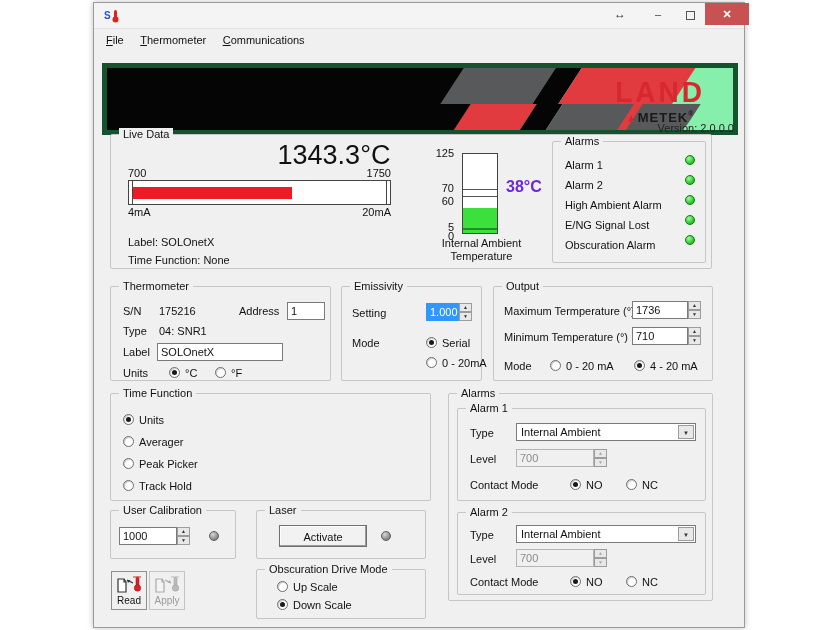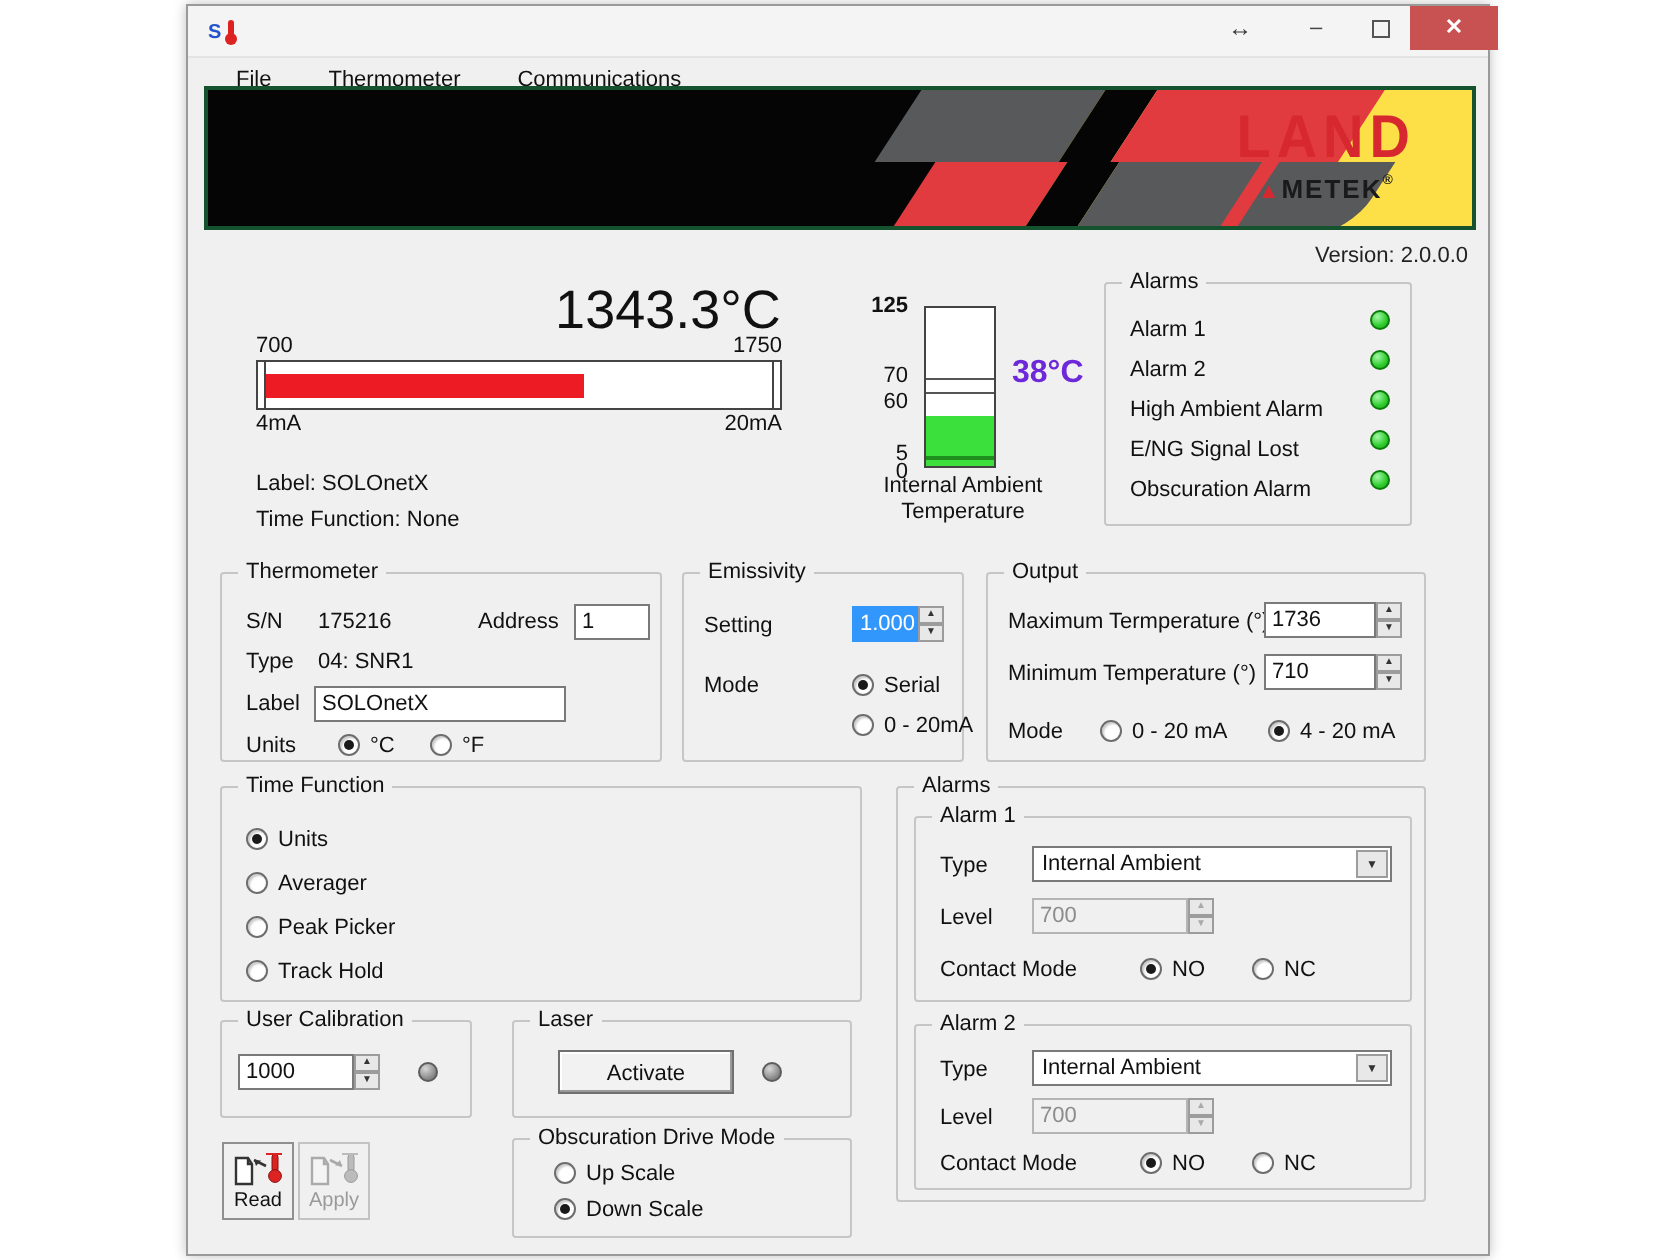--- a/index.html
+++ b/index.html
@@ -11,24 +11,24 @@
   .app-icon { position:absolute; left:10px; top:5px; width:16px; height:16px; }
   .title-text { position:absolute; left:0; right:0; top:5px; text-align:center; font-size:13px; color:#222; }
   .resize-glyph { position:absolute; left:520px; top:4px; font-size:12px; color:#333; }
   .cap-btn { position:absolute; top:0; height:22px; text-align:center; font-size:11px; color:#444; line-height:22px; cursor:default; }
   .btn-min { left:550px; width:28px; }
   .btn-max { left:582px; width:28px; }
   .btn-max .sq { display:inline-block; width:9px; height:9px; border:1px solid #555; vertical-align:middle; }
   .btn-close { left:611px; width:44px; background:#c85252; color:#fff; font-weight:bold; }
   
   .menubar { position:absolute; left:0; top:27px; width:100%; height:19px; background:#f0f0f0; }
-  .menu-item { display:inline-block; font-size:11px; color:#111; margin-left:24px; margin-top:3px; }
+  .menu-item { display:inline-block; font-size:11px; color:#111; margin-left:12px; margin-top:3px; }
   .menu-item::first-letter { text-decoration:underline; }
   
-  .banner { position:absolute; left:8px; top:40px; width:636px; height:72px; background:#fde047; overflow:hidden; border:2px solid #14532d; }
+  .banner { position:absolute; left:8px; top:60px; width:636px; height:72px; background:#86efac; overflow:hidden; border:5px solid #14532d; }
   .bn { position:absolute; transform:skewX(-33deg); }
   .bn-black { left:-60px; top:0; width:470px; height:72px; background:#050505; }
   .bn-grey-t { left:345px; top:0; width:92px; height:36px; background:#58595b; }
   .bn-red-b { left:352px; top:36px; width:66px; height:36px; background:#e13b3f; }
   .bn-black-t2 { left:437px; top:0; width:26px; height:36px; background:#050505; }
   .bn-black-b2 { left:418px; top:36px; width:26px; height:36px; background:#050505; }
   .bn-red-t { left:463px; top:0; width:80px; height:36px; background:#e13b3f; }
   .bn-grey-b { left:444px; top:36px; width:76px; height:36px; background:#58595b; }
   .bn-red-full { left:527px; top:0; width:38px; height:72px; background:#e13b3f; }
   .bn-grey-b3 { left:524px; top:36px; width:58px; height:36px; background:#58595b; border-bottom-right-radius:18px; }
@@ -109,40 +109,43 @@
     <div class="bn bn-red-full"></div>
     <div class="bn bn-grey-b3"></div>
     <div class="brand">
       <div class="brand-land">LAND</div>
       <div class="brand-ametek"><span class="brand-a">▲</span><span>METEK</span><span class="brand-reg">®</span></div>
     </div>
   </div>
 
   <div class="version">Version: 2.0.0.0</div>
 
+  <div class="group" style="left:16px; top:131px; width:602px; height:135px;">
+    <span class="gtitle">Live Data</span>
+  </div>
   <div class="bigtemp">1343.3°C</div>
 
   <div class="bar-wrap">
     <div class="bar-scale">
       <span style="position:absolute; left:0; top:0;">700</span>
       <span style="position:absolute; right:0; top:0;">1750</span>
     </div>
     <div class="bar-box">
       <div class="bar-fill" style="width:61%"></div>
     </div>
     <div class="bar-scale">
       <span style="position:absolute; left:0; top:1px;">4mA</span>
       <span style="position:absolute; right:0; top:1px;">20mA</span>
     </div>
   </div>
 
   <div class="lbl" style="left:34px; top:233px;">Label: SOLOnetX</div>
   <div class="lbl" style="left:34px; top:251px;">Time Function: None</div>
 
-  <div class="gauge-ticks" style="left:336px; top:144px;font-weight:bold;">125</div>
+  <div class="gauge-ticks" style="left:336px; top:144px;">125</div>
   <div class="gauge-ticks" style="left:336px; top:179px;">70</div>
   <div class="gauge-ticks" style="left:336px; top:192px;">60</div>
   <div class="gauge-ticks" style="left:336px; top:218px;">5</div>
   <div class="gauge-ticks" style="left:336px; top:227px;">0</div>
   <div class="gauge-box">
     <div class="gauge-line" style="top:35px;"></div>
     <div class="gauge-line" style="top:42px;"></div>
     <div class="gauge-fill" style="height:25px"></div>
     <div class="gauge-darkline"></div>
   </div>

